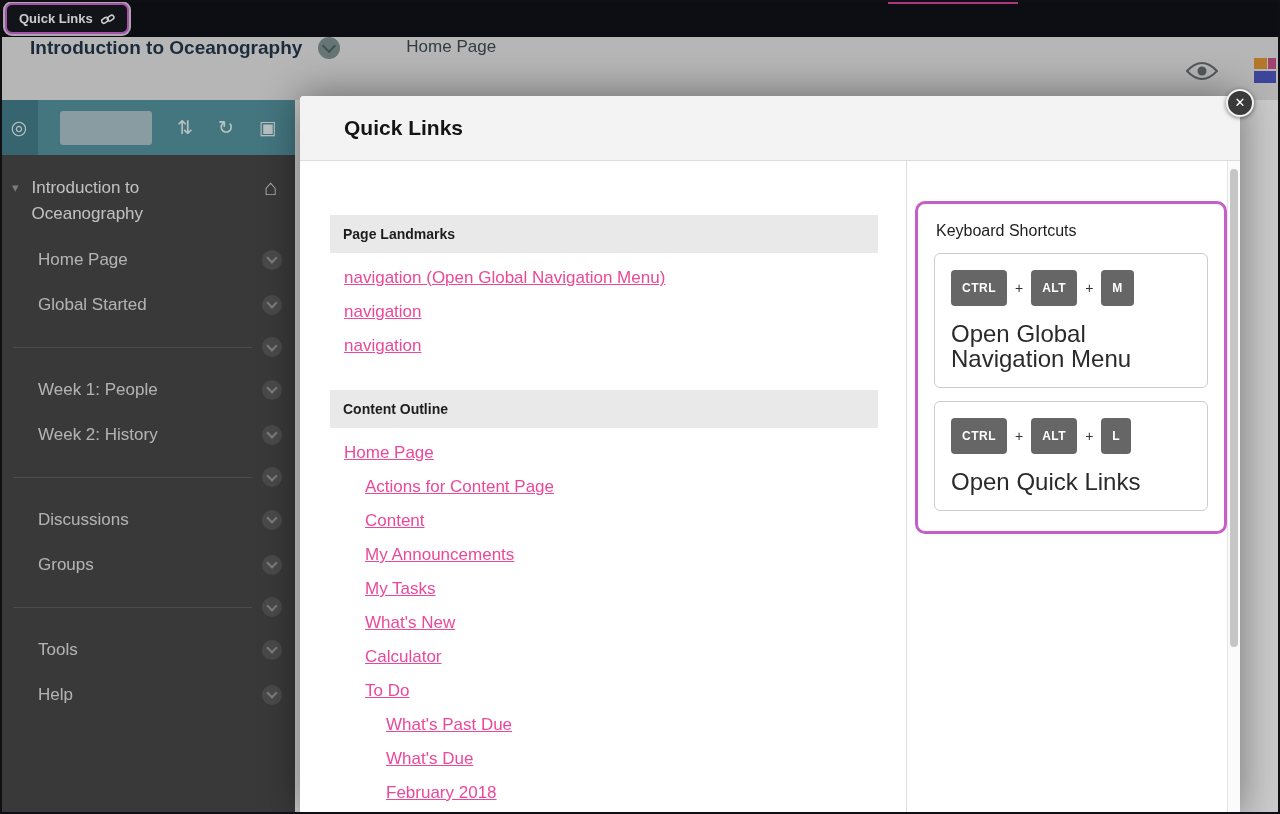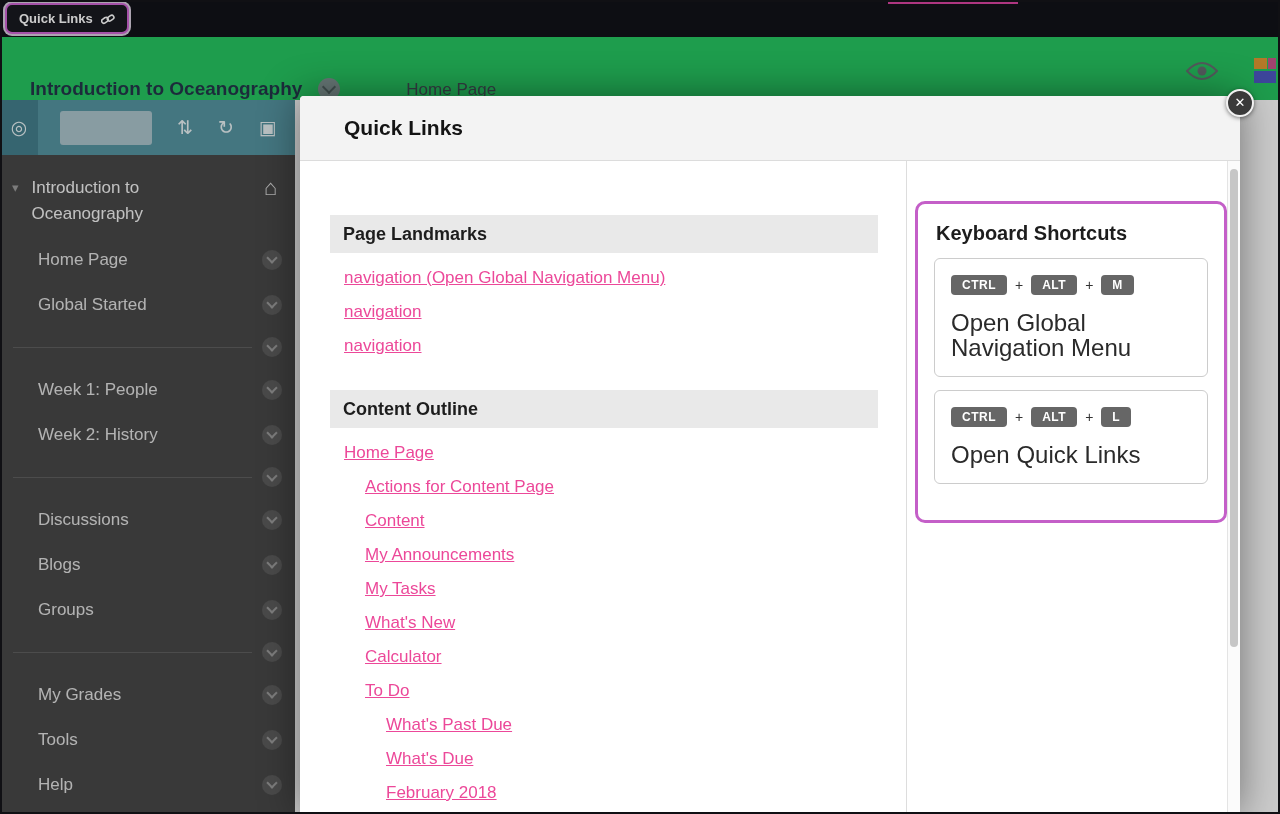--- a/index.html
+++ b/index.html
@@ -15,21 +15,21 @@
     position:absolute;left:5px;top:3px;height:31px;padding:0 12px;
     display:flex;align-items:center;gap:8px;
     background:#14151c;border:2px solid #cf63d4;border-radius:7px;
     box-shadow:0 0 0 2px rgba(238,226,244,.9);
     color:#fff;font-size:13px;font-weight:bold;z-index:30;cursor:pointer;
     font-family:inherit;box-sizing:border-box;
   }
   .pink-indicator{position:absolute;left:888px;top:0;width:130px;height:4px;background:#da41a0;z-index:30}
 
   
-  .header-bar{position:absolute;left:0;top:37px;width:100%;height:63px;background:#22c55e;z-index:1;display:flex;align-items:flex-end}
+  .header-bar{position:absolute;left:0;top:37px;width:100%;height:63px;background:#e5e5e5;z-index:1;display:flex;align-items:flex-start}
   .course-title{margin-left:30px;font-size:19px;font-weight:bold;color:#1f3347}
   .circle-chev{width:22px;height:22px;border-radius:50%;background:#7e9391;display:inline-flex;align-items:center;justify-content:center;flex:none;cursor:pointer}
   .chev{width:8px;height:8px;border-right:2px solid #4f6160;border-bottom:2px solid #4f6160;transform:rotate(45deg);margin-top:-4px}
   .breadcrumb{margin-left:66px;font-size:17px;color:#3c4950}
   .eye{position:absolute;right:62px;top:24px;cursor:pointer}
   .edit-mode{position:absolute;right:4px;top:20px;cursor:pointer}
 
   
   .sidebar{position:absolute;left:0;top:100px;width:295px;height:714px;background:#454545;z-index:1;color:#e2e2e2}
   .menu-toolbar{height:55px;background:#53929f;display:flex;align-items:center}
@@ -54,35 +54,35 @@
   .modal{position:absolute;left:300px;top:96px;width:940px;height:718px;background:#fff;z-index:10;
     box-shadow:0 0 40px rgba(0,0,0,.45);border-radius:4px 4px 0 0}
   .modal-header{height:64px;background:#f3f3f3;border-bottom:1px solid #dcdcdc;display:flex;align-items:center;
     border-radius:4px 4px 0 0;position:relative}
   .modal-header h1{margin:0 0 0 44px;font-size:21px;color:#141414;font-weight:bold}
   .close{position:absolute;top:-7px;right:-14px;width:28px;height:28px;border-radius:50%;background:#3a3a3a;color:#fff;
     border:2px solid #f2f2f2;font-size:13px;font-weight:bold;display:flex;align-items:center;justify-content:center;
     cursor:pointer;box-shadow:0 1px 4px rgba(0,0,0,.5);font-family:inherit;padding:0 0 1px 0;line-height:1}
   .modal-body{display:flex;height:654px;position:relative}
   .left-col{width:607px;border-right:1px solid #ddd;box-sizing:border-box;padding-left:30px;overflow:hidden}
-  .band{margin-top:54px;width:548px;height:38px;background:#e9e9e9;font-size:18px;font-weight:bold;color:#1d1d1d;
+  .band{margin-top:54px;width:548px;height:38px;background:#e9e9e9;font-size:14px;font-weight:bold;color:#1d1d1d;
     line-height:38px;padding-left:13px;box-sizing:border-box}
   .band2{margin-top:25px}
   .links{margin-top:10px}
   .qlink{display:block;width:max-content;height:34px;line-height:30px;font-size:17px;color:#ec4899;
     text-decoration:underline;cursor:pointer}
   .indent-0{margin-left:14px}
   .indent-1{margin-left:35px}
   .indent-2{margin-left:56px}
   .right-col{flex:1;padding:40px 0 0 8px;box-sizing:border-box}
   .shortcuts-box{width:312px;box-sizing:border-box;border:3px solid #c45fc8;border-radius:10px;padding:14px 16px 20px;min-height:322px}
-  .shortcuts-box h2{font-size:20px;font-weight:700;color:#1d1d1d;margin:4px 0 10px 2px}
+  .shortcuts-box h2{font-size:16px;font-weight:400;color:#1d1d1d;margin:4px 0 10px 2px}
   .shortcut-card{border:1px solid #ccc;border-radius:6px;padding:16px;margin-top:13px;background:#fff}
   .keys{display:flex;align-items:center;gap:8px}
-  .keycap{background:#666;color:#fff;font-size:12px;font-weight:bold;padding:3px 11px;border-radius:4px;letter-spacing:.5px}
+  .keycap{background:#666;color:#fff;font-size:12px;font-weight:bold;padding:11px 11px;border-radius:4px;letter-spacing:.5px}
   .plus{color:#333;font-size:14px}
   .shortcut-label{margin-top:15px;font-size:24px;color:#2a2a2a;line-height:25px;max-width:215px}
   .modal-scrollbar{position:absolute;right:0;top:0;width:12px;height:100%;background:#fbfbfb;border-left:1px solid #e4e4e4;cursor:pointer}
   .thumb{position:absolute;left:2px;top:8px;width:8px;height:478px;background:#c6c6c6;border-radius:5px}
 </style>
 </head>
 <body>
 
 <div class="frame"></div>
 
@@ -184,48 +184,36 @@
   </div>
   <div>
 
       <div class="menu-item">
         <span class="mi-label">Discussions</span>
         <span class="circle-chev dark">
           <span class="chev"></span>
         </span>
       </div>
 
-      <div class="menu-item">
-        <span class="mi-label">Blogs</span>
-        <span class="circle-chev dark">
-          <span class="chev"></span>
-        </span>
-      </div>
 
       <div class="menu-item">
         <span class="mi-label">Groups</span>
         <span class="circle-chev dark">
           <span class="chev"></span>
         </span>
       </div>
     </div>
   <div class="menu-divider">
     <span class="line"></span>
     <span class="circle-chev dark">
         <span class="chev"></span>
       </span>
   </div>
   <div>
 
-      <div class="menu-item">
-        <span class="mi-label">My Grades</span>
-        <span class="circle-chev dark">
-          <span class="chev"></span>
-        </span>
-      </div>
 
       <div class="menu-item">
         <span class="mi-label">Tools</span>
         <span class="circle-chev dark">
           <span class="chev"></span>
         </span>
       </div>
 
       <div class="menu-item">
         <span class="mi-label">Help</span>

